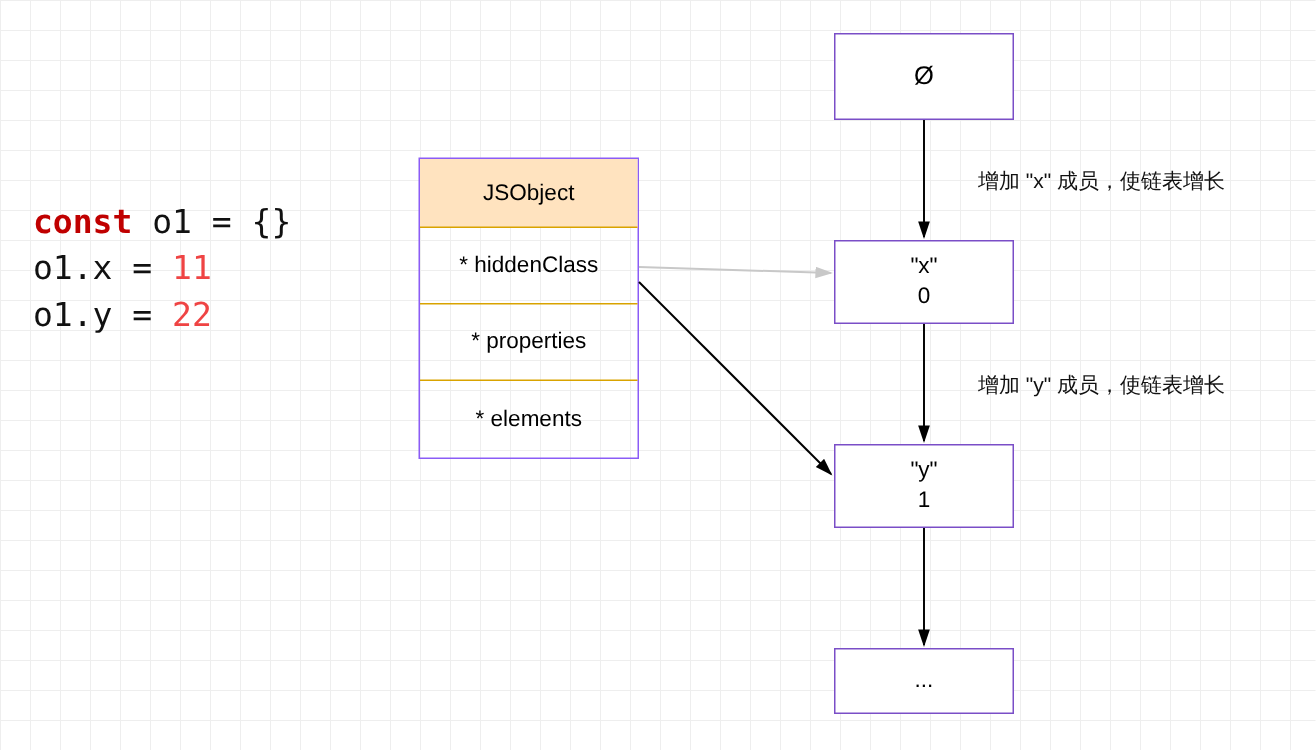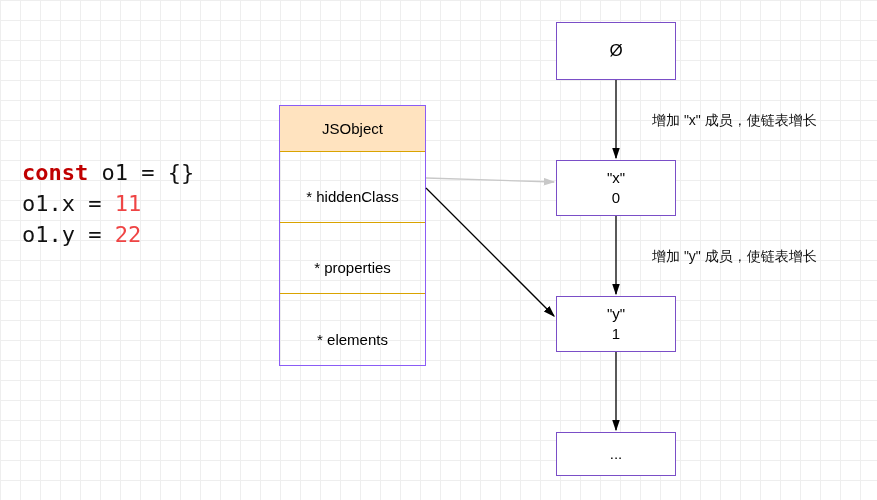--- a/index.html
+++ b/index.html
@@ -18,21 +18,20 @@
 
   
   .code {
     position: absolute;
     left: 22px;
     top: 134px;
     font-family: "Menlo", "Consolas", monospace;
     font-size: 22px;
     line-height: 1.4;
     color: #111;
-    margin-top: 24px;
   }
   .code .kw { color: #c00000; font-weight: bold; }
   .code .num { color: #ef4444; }
 
   
   .jsobj {
     position: absolute;
     left: 279px;
     top: 105px;
     width: 147px;
@@ -48,21 +47,20 @@
   .jsobj .row {
     border-bottom: 1px solid #d9a300;
     text-align: center;
     font-size: 15px;
     padding: 8px 4px;
     height: 51px;
     display: flex;
     flex-direction: column;
     justify-content: center;
     line-height: 1.3;
-    margin-top: 20px;
   }
   .jsobj .row:last-child { border-bottom: none; }
 
   
   .shape {
     position: absolute;
     width: 120px;
     border: 1px solid #7a4ec7;
     background: #fff;
     text-align: center;

